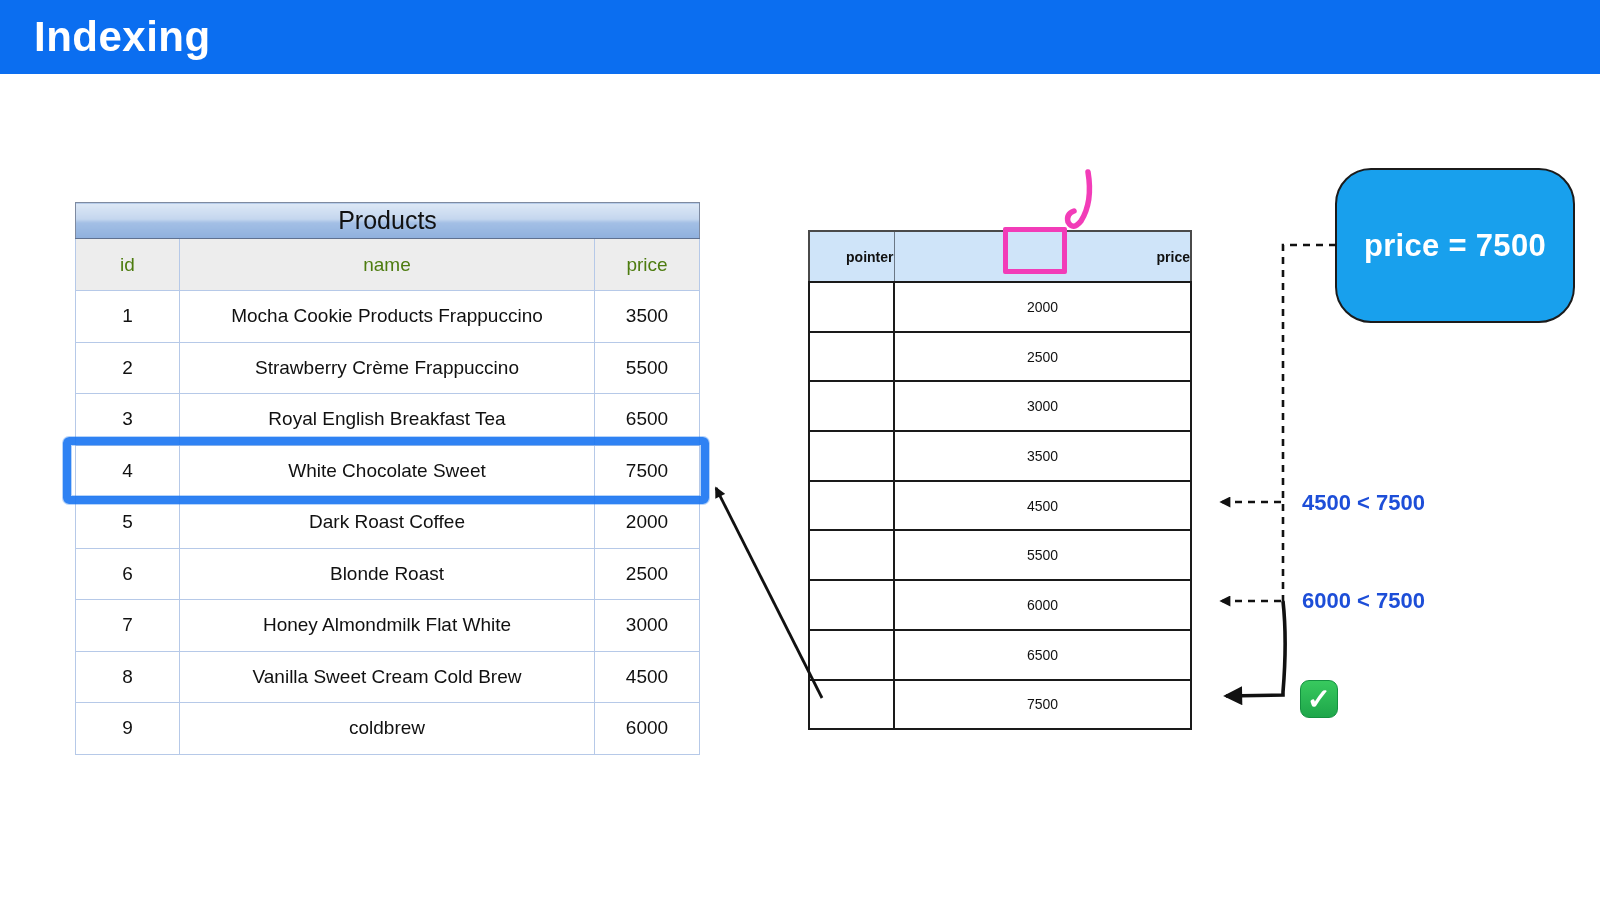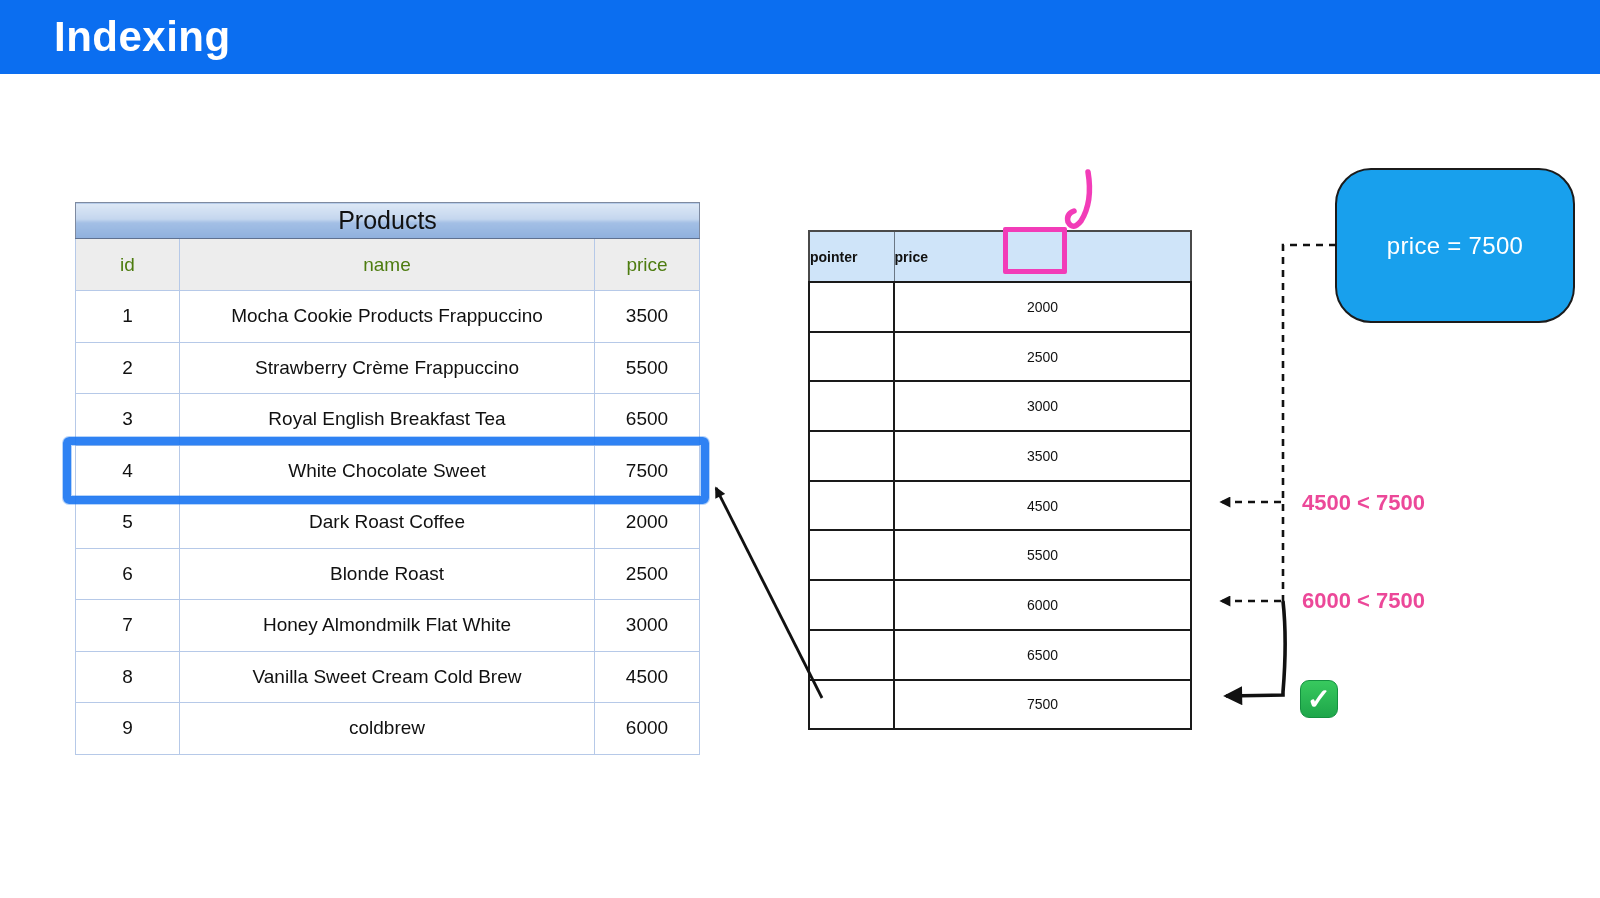--- a/index.html
+++ b/index.html
@@ -9,21 +9,21 @@
     background:#ffffff; font-family:"Liberation Sans", sans-serif;
   }
 
   
   .topbar {
     position:absolute; left:0; top:0; width:1600px; height:74px;
     background:var(--header-blue);
   }
   .topbar h1 {
     color:#ffffff; font-size:42px; font-weight:bold;
-    padding-left:34px; line-height:74px; letter-spacing:0.5px;margin-left:20px;
+    padding-left:34px; line-height:74px; letter-spacing:0.5px;
   }
 
   
   table { border-collapse:collapse; table-layout:fixed; }
   .products-table {
     position:absolute; left:75px; top:202px; width:624px;
     border:1px solid #7e8aa0; background:#fff;
   }
   .products-table .title-cell {
     height:36px; font-size:25px; font-weight:400; color:#111;
@@ -49,44 +49,44 @@
   }
 
   
   .index-table {
     position:absolute; left:808px; top:230px; width:382px; background:#fff;
     border:2px solid #4a4a4a;
   }
   .index-table th {
     height:51px; background:var(--index-header-bg); color:#111;
     font-size:14px; font-weight:bold; border:1px solid #6b7785;
-    text-align:left; vertical-align:middle;
+    text-align:right; vertical-align:middle;
   }
   .index-table td {
     height:49.7px; border:2px solid #1a1a1a; background:#fff;
     font-size:14px; color:#111; text-align:center; vertical-align:middle;
   }
 
   
   .price-col-highlight {
     position:absolute; left:1003px; top:227px; width:64px; height:47px;
     border:5px solid var(--pink); border-radius:2px; z-index:40;
   }
 
   
   .query-box {
     position:absolute; left:1335px; top:168px; width:240px; height:155px;
     background:var(--query-blue); border:2px solid #1b1b1b; border-radius:36px;
     display:flex; align-items:center; justify-content:center; z-index:5;
   }
-  .query-box span { color:#ffffff; font-size:24px; letter-spacing:0.3px; }
+  .query-box span { color:#ffffff; font-size:31px; letter-spacing:0.3px;font-weight:bold; }
 
   
   .cmp {
-    position:absolute; left:1302px; font-size:22px; font-weight:bold; color:#ec4899;
+    position:absolute; left:1302px; font-size:22px; font-weight:bold; color:#1d4ed8;
     z-index:20; white-space:nowrap;
   }
   .cmp-1 { top:490px; }
   .cmp-2 { top:588px; }
   .check-badge {
     position:absolute; left:1300px; top:680px; width:38px; height:38px;
     border-radius:9px; z-index:20;
     background:linear-gradient(180deg,#38c95e 0%,#1ea64a 100%);
     border:1px solid #149140;
     display:flex; align-items:center; justify-content:center;

